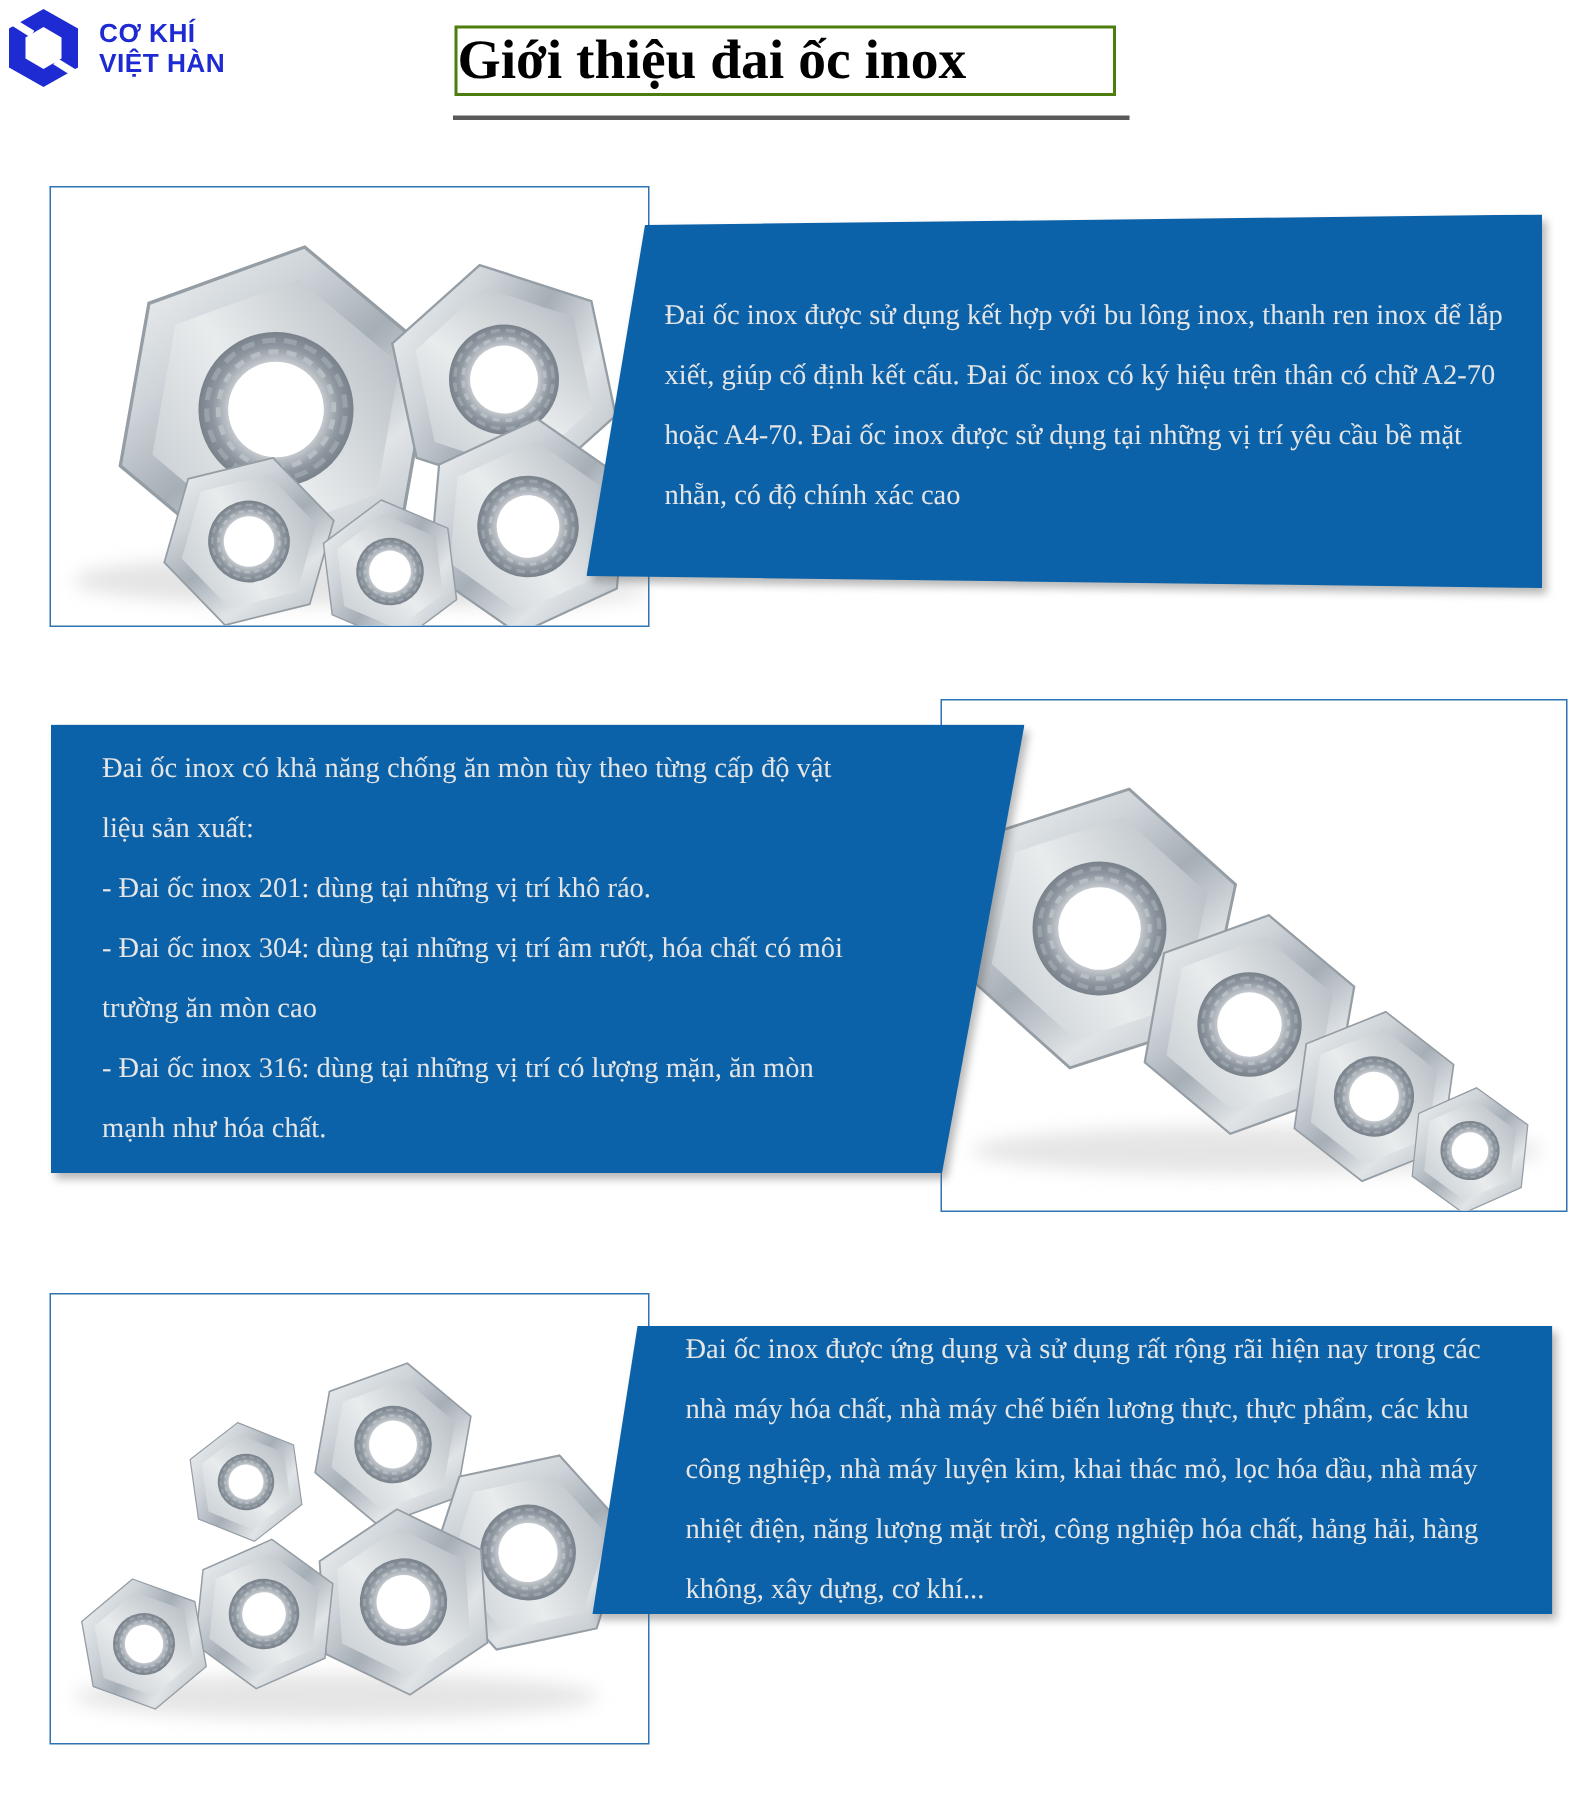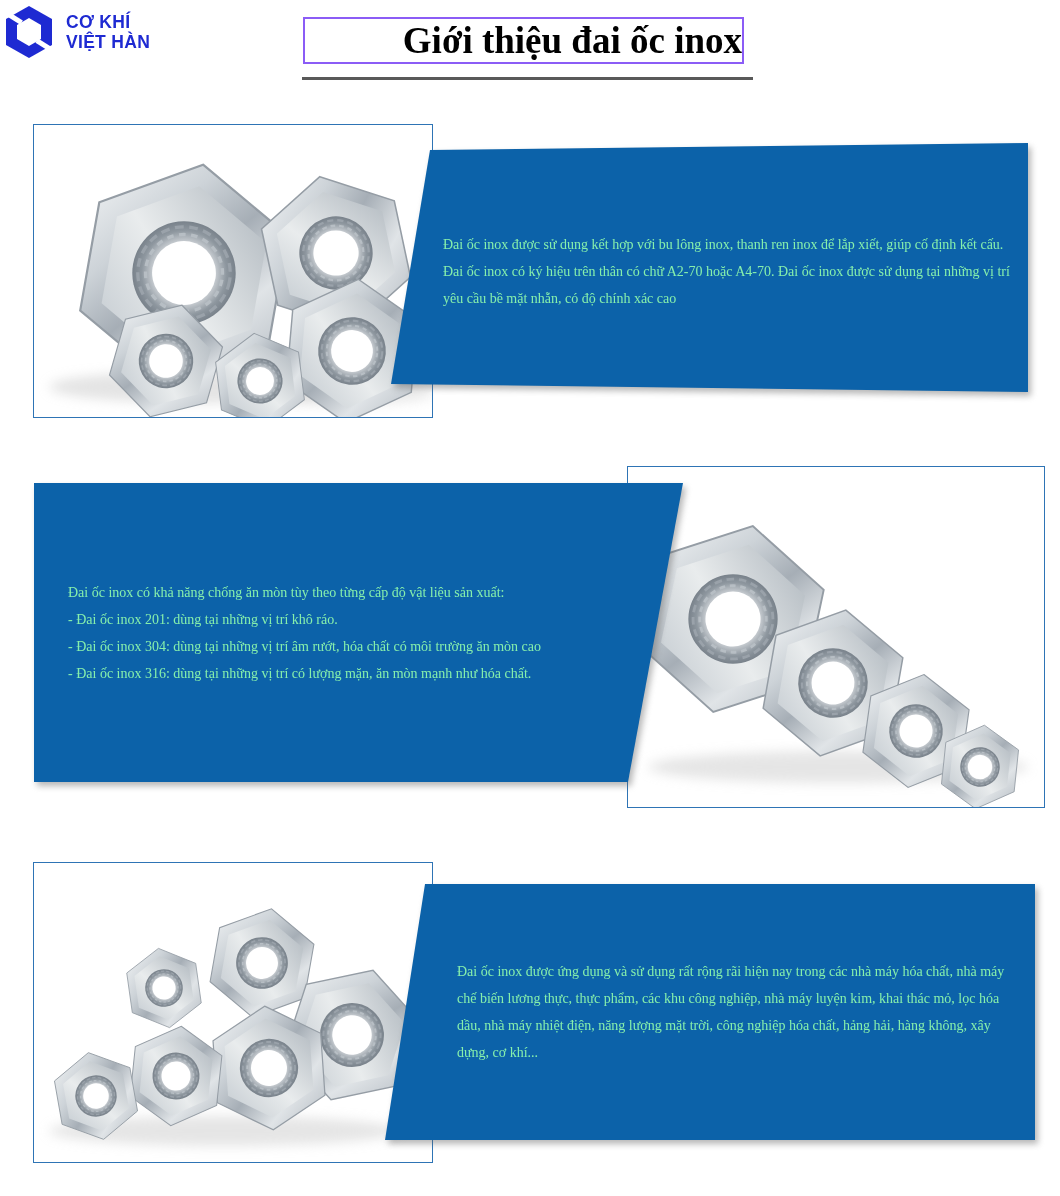--- a/index.html
+++ b/index.html
@@ -3,43 +3,43 @@
 <meta charset="utf-8">
 <style>
   html,body{margin:0;padding:0;background:#ffffff;}
   .page{position:relative;width:1060px;height:1196px;background:#fff;overflow:hidden;
         font-family:"Liberation Serif","DejaVu Serif",serif;}
 
   
   .logo{position:absolute;left:2px;top:4px;display:flex;align-items:center;gap:9px;}
   .logo-text{font-family:"Liberation Sans","DejaVu Sans",sans-serif;font-weight:bold;
              font-size:17.5px;line-height:20px;color:#1e2ad2;letter-spacing:.3px;white-space:nowrap;}
-  .title-box{position:absolute;left:303px;top:17px;width:441px;height:47px;border:2px solid #8b5cf6;
-             display:flex;align-items:center;justify-content:flex-end;box-sizing:border-box;}
+  .title-box{position:absolute;left:303px;top:17px;width:441px;height:47px;border:2px solid #4d7c0f;
+             display:flex;align-items:center;justify-content:flex-start;box-sizing:border-box;}
   .title-box h1{margin:0;font-size:37px;font-weight:bold;color:#000;line-height:1;}
   .title-rule{position:absolute;left:302px;top:77px;width:451px;height:3px;background:#595959;}
 
   
   .img-box{position:absolute;background:#fff;border:1px solid #2e74b5;box-sizing:border-box;}
   .img-box svg{width:100%;height:100%;display:block;}
   .box1{left:33px;top:124px;width:400px;height:294px;}
   .box2{left:627px;top:466px;width:418px;height:342px;}
   .box3{left:33px;top:862px;width:400px;height:301px;}
 
   
   .panel-wrap{position:absolute;filter:drop-shadow(3px 4px 3px rgba(95,95,95,.45));z-index:5;}
   .panel{width:100%;height:100%;background:#0c62a9;display:flex;align-items:center;box-sizing:border-box;}
-  .panel p{margin:0;color:#86efac;font-size:14px;line-height:27px;white-space:pre-line;}
+  .panel p{margin:0;color:#e5e5e5;font-size:19px;line-height:40px;white-space:pre-line;}
   .wrap1{left:385px;top:140px;width:645px;height:256px;}
   .p1{clip-path:polygon(45px 10px,643px 3px,643px 252px,6px 244px);}
   .p1 p{padding:6px 10px 0 58px;}
   .wrap2{left:34px;top:483px;width:650px;height:300px;}
   .p2{clip-path:polygon(0 0,649px 0,594px 299px,0 299px);}
   .p2 p{padding:0 98px 0 34px;}
-  .wrap3{left:385px;top:884px;width:650px;height:256px;}
+  .wrap3{left:385px;top:884px;width:650px;height:192px;}
   .p3{clip-path:polygon(40px 0,650px 0,650px 256px,0 256px);}
   .p3 p{padding:0 28px 0 72px;}
 </style>
 </head>
 <body>
 
 <svg width="0" height="0" style="position:absolute" aria-hidden="true">
   <defs>
     <linearGradient id="gm" x1="0%" y1="0%" x2="100%" y2="100%">
       <stop offset="0%" stop-color="#f4f6f7"></stop>

